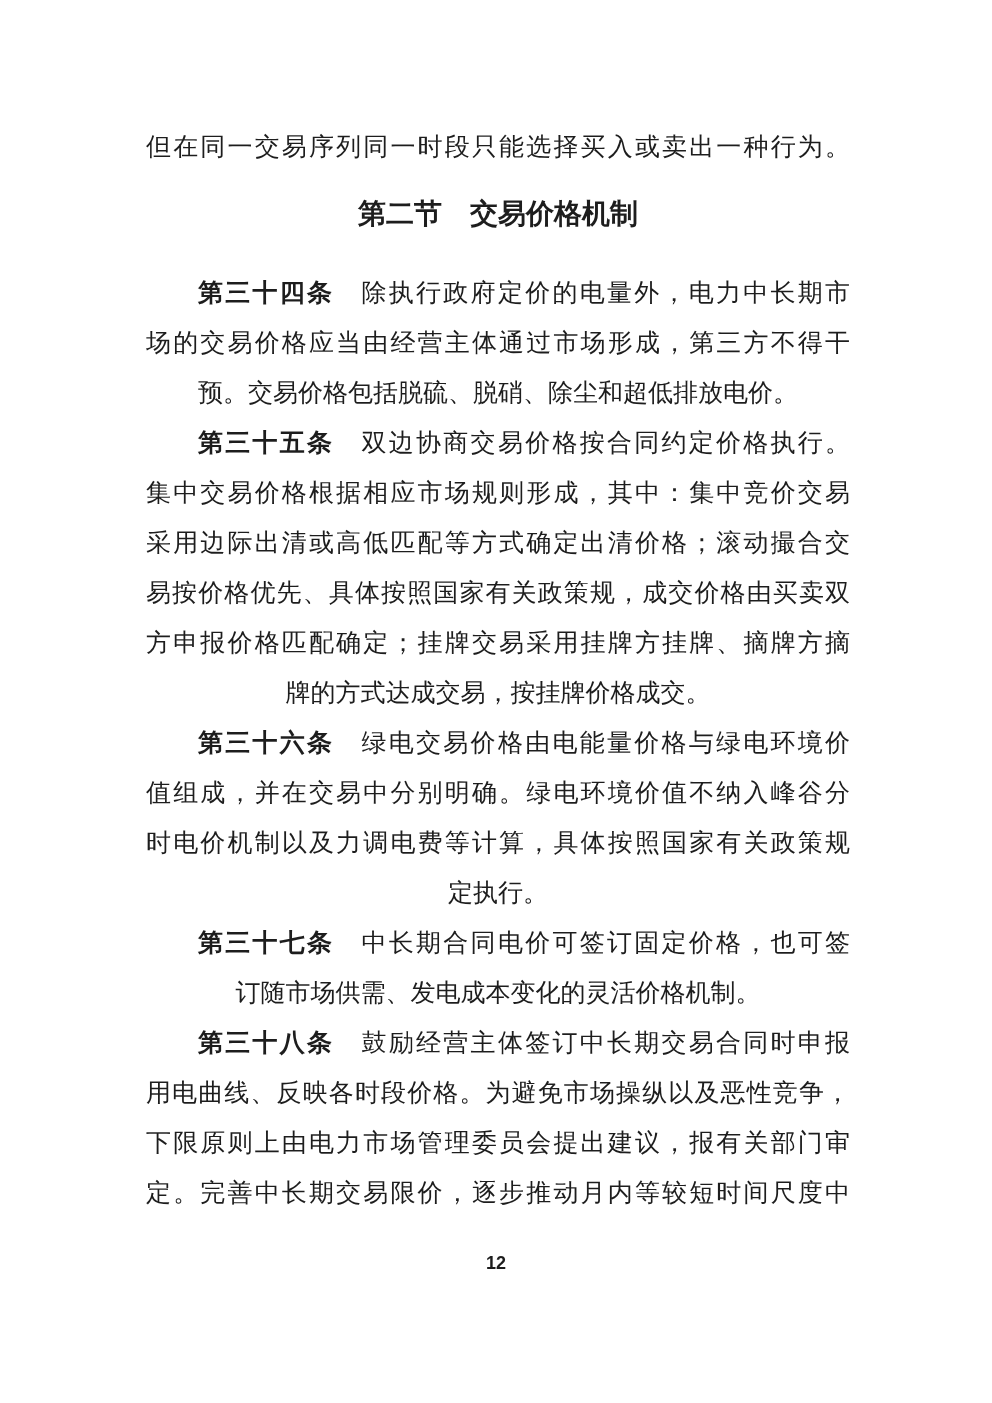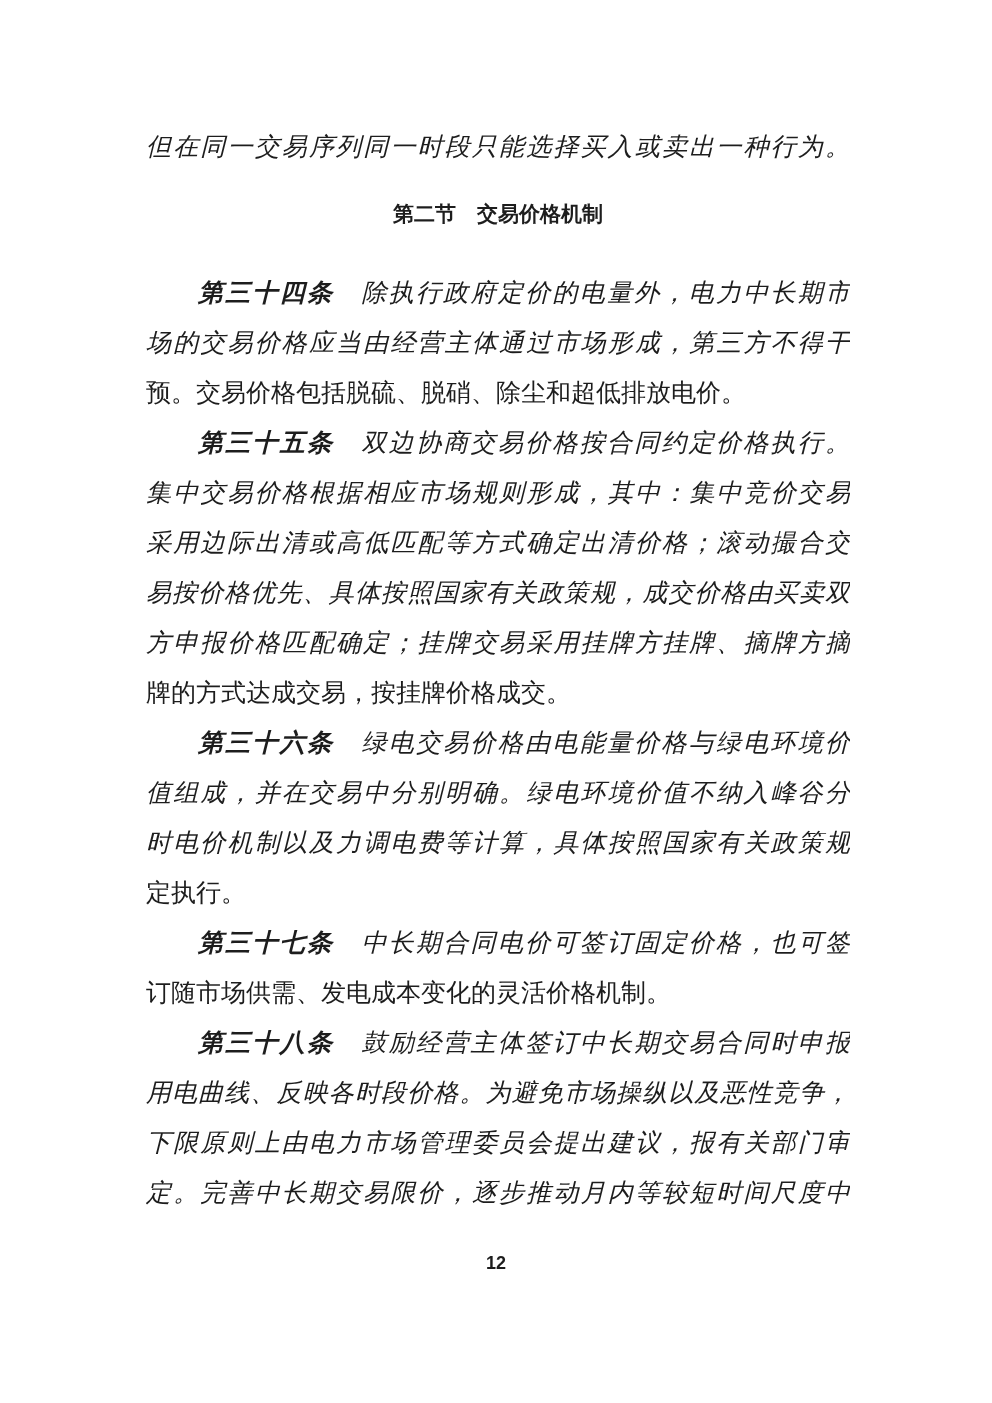--- a/index.html
+++ b/index.html
@@ -19,37 +19,36 @@
   .content {
     position: absolute;
     left: 146px;
     top: 122px;
     width: 704px;
   }
   .line {
     height: 50px;
     line-height: 50px;
     font-size: 25px;
-    text-align: left;
+    text-align: center;
     overflow: hidden;
     white-space: normal;
   }
   .line.justify {
     text-align: justify;
     text-align-last: justify;
     text-justify: inter-ideograph;
-    font-style: italic;
   }
   .line.indent {
     padding-left: 52px;
   }
   .heading {
     height: 52px;
     line-height: 52px;
-    font-size: 21px;
+    font-size: 28px;
     font-weight: bold;
     text-align: center;
     margin-top: 16px;
     margin-bottom: 28px;
     overflow: hidden;
   }
   .article-no {
     font-weight: bold;
   }
   .page-number {

